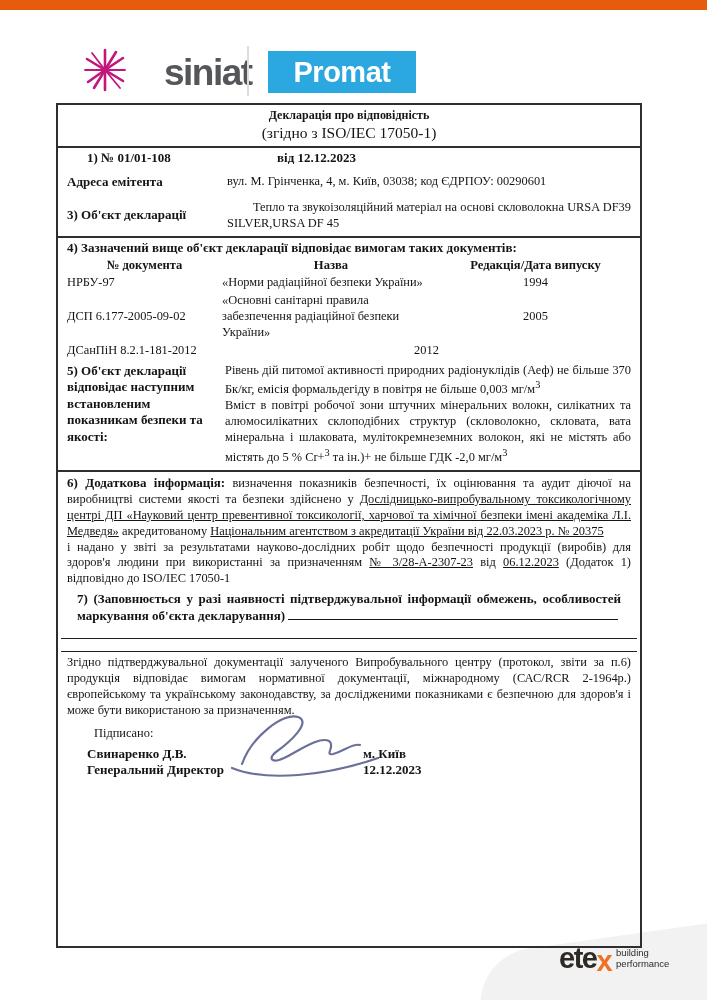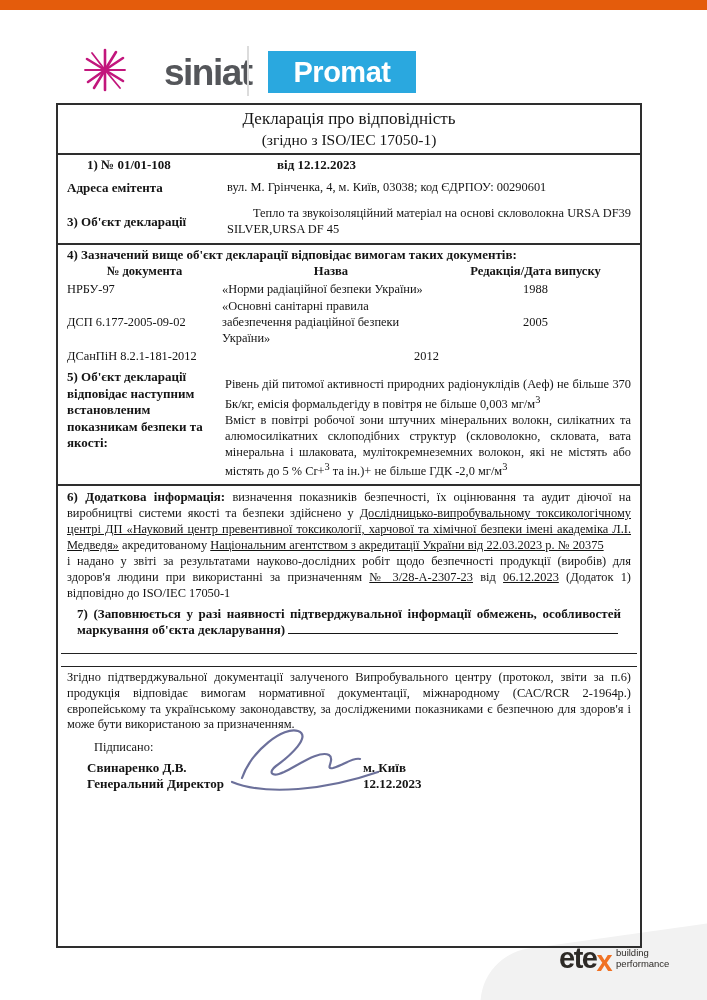--- a/index.html
+++ b/index.html
@@ -23,42 +23,42 @@
   .etex{position:absolute;left:527px;top:944px;display:flex;align-items:center;z-index:4;
     font-family:"Liberation Sans",sans-serif;margin-left:32px;}
   .etex-word{font-weight:bold;font-size:29px;color:#2D2A26;letter-spacing:-1.5px;line-height:1;}
   .etex-x{font-weight:bold;font-size:29px;color:#F07224;letter-spacing:-1.5px;line-height:1;
     position:relative;top:3px;}
   .etex-sub{margin-left:5px;font-size:9.5px;color:#2D2A26;line-height:1.15;font-weight:500;}
   
   .doc{position:absolute;left:56px;top:103px;width:586px;height:845px;border:2px solid #2E2E2E;
     box-sizing:border-box;z-index:2;font-size:12.4px;line-height:1.28;overflow:hidden;}
   .title-block{text-align:center;padding:3px 0 3px;border-bottom:2px solid #2E2E2E;}
-  .t1{font-weight:normal;font-size:17px;}
+  .t1{font-weight:bold;font-size:12px;}
   .t2{font-size:15.5px;}
   .f1row{display:flex;font-weight:bold;padding:2px 9px 0;font-size:13px;margin-left:20px;}
   .f1row .c{width:190px;}
   .frow{display:flex;padding:0 9px;}
   .flabel{width:160px;flex:0 0 160px;}
   .flabel b{font-size:13px;}
   .fsub{font-size:10.8px;line-height:1.1;}
   .fvalue{flex:1;}
   .just{text-align:justify;}
   .hrule{border-top:2px solid #2E2E2E;margin-top:5px;}
   .s4h{font-weight:bold;font-size:13px;padding:2px 9px 0;}
   .tbl{padding:0 9px;}
   .thead{display:flex;font-weight:bold;font-size:12.6px;justify-content:center;}
   .trow{display:flex;align-items:center;margin-top:2px;}
   .tc1{width:155px;flex:0 0 155px;}
   .tc2{width:218px;flex:0 0 218px;}
   .tc3{flex:1;text-align:center;}
   .thead .tc1,.thead .tc2{text-align:center;}
   .s5{display:flex;padding:0 9px;margin-top:4px;}
   .s5label{width:158px;flex:0 0 158px;font-weight:bold;font-size:13px;padding-right:8px;box-sizing:border-box;}
-  .s5body{flex:1;text-align:justify;margin-top:8px;}
+  .s5body{flex:1;text-align:justify;}
   .s6{padding:3px 9px 0;text-align:justify;}
   .s6 .lead{font-weight:bold;font-size:13px;}
   .u{text-decoration:underline;text-underline-offset:1px;}
   .s7{padding:0 19px;margin-top:4px;font-weight:bold;font-size:13px;text-align:justify;}
   .fill-line{display:inline-block;width:330px;border-bottom:1.4px solid #161616;height:10px;}
   .blank{margin:0 3px;height:14px;border-bottom:1.4px solid #222222;}
   .blank2{margin:0 3px;height:12px;border-bottom:1.4px solid #222222;}
   .confirm{padding:0 9px;margin-top:3px;text-align:justify;}
   .signed-label{margin:7px 0 0 36px;}
   .sign-row{position:relative;margin-top:4px;padding:0 9px;}
@@ -133,21 +133,21 @@
   <div class="s4h">4) Зазначений вище об'єкт декларації відповідає вимогам таких документів:</div>
   <div class="tbl">
     <div class="thead">
       <div class="tc1">№ документа</div>
       <div class="tc2">Назва</div>
       <div class="tc3">Редакція/Дата випуску</div>
     </div>
     <div class="trow">
       <div class="tc1">НРБУ-97</div>
       <div class="tc2">«Норми радіаційної безпеки України»</div>
-      <div class="tc3">1988</div>
+      <div class="tc3">1994</div>
     </div>
     <div class="trow">
       <div class="tc1">ДСП 6.177-2005-09-02</div>
       <div class="tc2">«Основні санітарні  правила забезпечення радіаційної безпеки України»</div>
       <div class="tc3">2005</div>
     </div>
     <div class="trow">
       <div class="tc1">ДСанПіН 8.2.1-181-2012</div>
       <div class="tc3">2012</div>
     </div>

